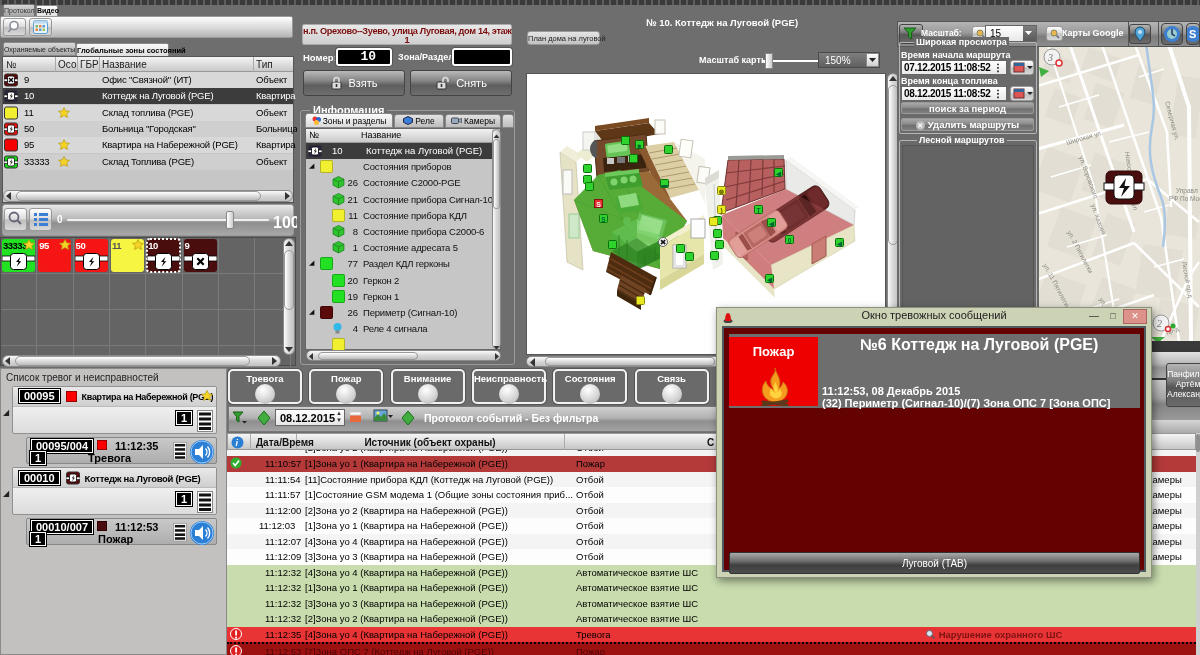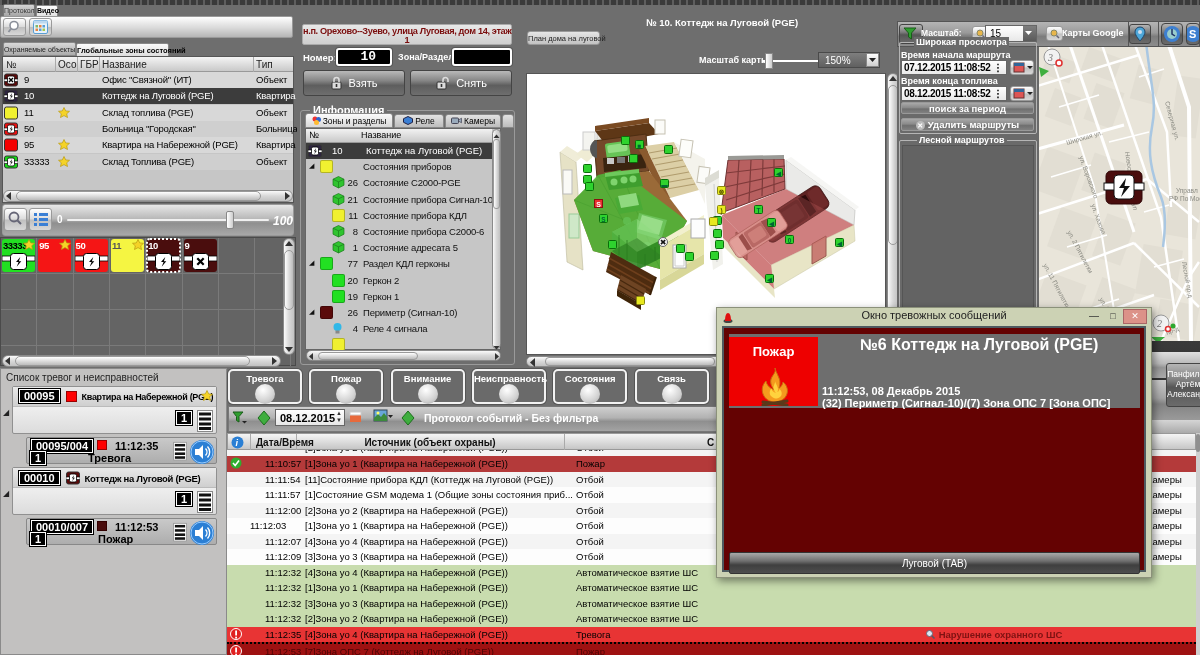--- a/index.html
+++ b/index.html
@@ -144,21 +144,21 @@
         <rect x="4" y="9" width="3" height="3"></rect>
         <rect x="4" y="14" width="3" height="3"></rect>
         <rect x="9" y="4" width="9" height="3"></rect>
         <rect x="9" y="9" width="9" height="3"></rect>
         <rect x="9" y="14" width="9" height="3"></rect>
       </g>
     </svg></div>
 <div class="abs wtxt" style="left:57px;top:214px;font-size:10px;">0</div>
 <div class="abs" style="left:67px;top:219px;width:202px;height:2px;background:#f0f0f0;border-radius:1px;"></div>
 <div class="abs" style="left:226px;top:211px;width:8px;height:18px;background:linear-gradient(90deg,#fff,#ccc);border:1px solid #888;border-radius:2px;"></div>
-<div class="abs wtxt" style="left:273px;top:214px;font-size:12px;font-style:italic;">100</div>
+<div class="abs wtxt" style="left:273px;top:214px;font-size:16px;">100</div>
 
 <div class="abs" style="left:0;top:237px;width:296px;height:129px;background:#646464;border:1px solid #4a4a4a;"></div>
 <div id="tilegrid">
     <div class="abs" style="left:36.3px;top:238px;width:1px;height:128px;background:#7a7a7a;"></div>
     <div class="abs" style="left:72.6px;top:238px;width:1px;height:128px;background:#7a7a7a;"></div>
     <div class="abs" style="left:108.89999999999999px;top:238px;width:1px;height:128px;background:#7a7a7a;"></div>
     <div class="abs" style="left:145.2px;top:238px;width:1px;height:128px;background:#7a7a7a;"></div>
     <div class="abs" style="left:181.5px;top:238px;width:1px;height:128px;background:#7a7a7a;"></div>
     <div class="abs" style="left:217.79999999999998px;top:238px;width:1px;height:128px;background:#7a7a7a;"></div>
     <div class="abs" style="left:254.09999999999997px;top:238px;width:1px;height:128px;background:#7a7a7a;"></div>
@@ -901,21 +901,21 @@
       <span class="abs" style="left:349px;top:2px;">Отбой</span>
       <span class="abs" style="left:920px;top:2px;">Камеры</span>
     </div>
     <div class="abs" style="left:227px;top:502.5px;width:969px;height:15.5px;background:#f4f4f4;color:#000;font-size:9.5px;overflow:hidden;">
       <span class="abs" style="left:38px;top:2px;width:40px;">11:12:00</span>
       <span class="abs" style="left:78px;top:2px;">[2]Зона уо 2 (Квартира на Набережной (PGE))</span>
       <span class="abs" style="left:349px;top:2px;">Отбой</span>
       <span class="abs" style="left:920px;top:2px;">Камеры</span>
     </div>
     <div class="abs" style="left:227px;top:518px;width:969px;height:15.5px;background:#fdfdfd;color:#000;font-size:9.5px;overflow:hidden;">
-      <span class="abs" style="left:23px;top:2px;width:40px;">11:12:03</span>
+      <span class="abs" style="left:32px;top:2px;width:40px;">11:12:03</span>
       <span class="abs" style="left:78px;top:2px;">[1]Зона уо 1 (Квартира на Набережной (PGE))</span>
       <span class="abs" style="left:349px;top:2px;">Отбой</span>
       <span class="abs" style="left:920px;top:2px;">Камеры</span>
     </div>
     <div class="abs" style="left:227px;top:533.5px;width:969px;height:15.5px;background:#f4f4f4;color:#000;font-size:9.5px;overflow:hidden;">
       <span class="abs" style="left:38px;top:2px;width:40px;">11:12:07</span>
       <span class="abs" style="left:78px;top:2px;">[4]Зона уо 4 (Квартира на Набережной (PGE))</span>
       <span class="abs" style="left:349px;top:2px;">Отбой</span>
       <span class="abs" style="left:920px;top:2px;">Камеры</span>
     </div>

